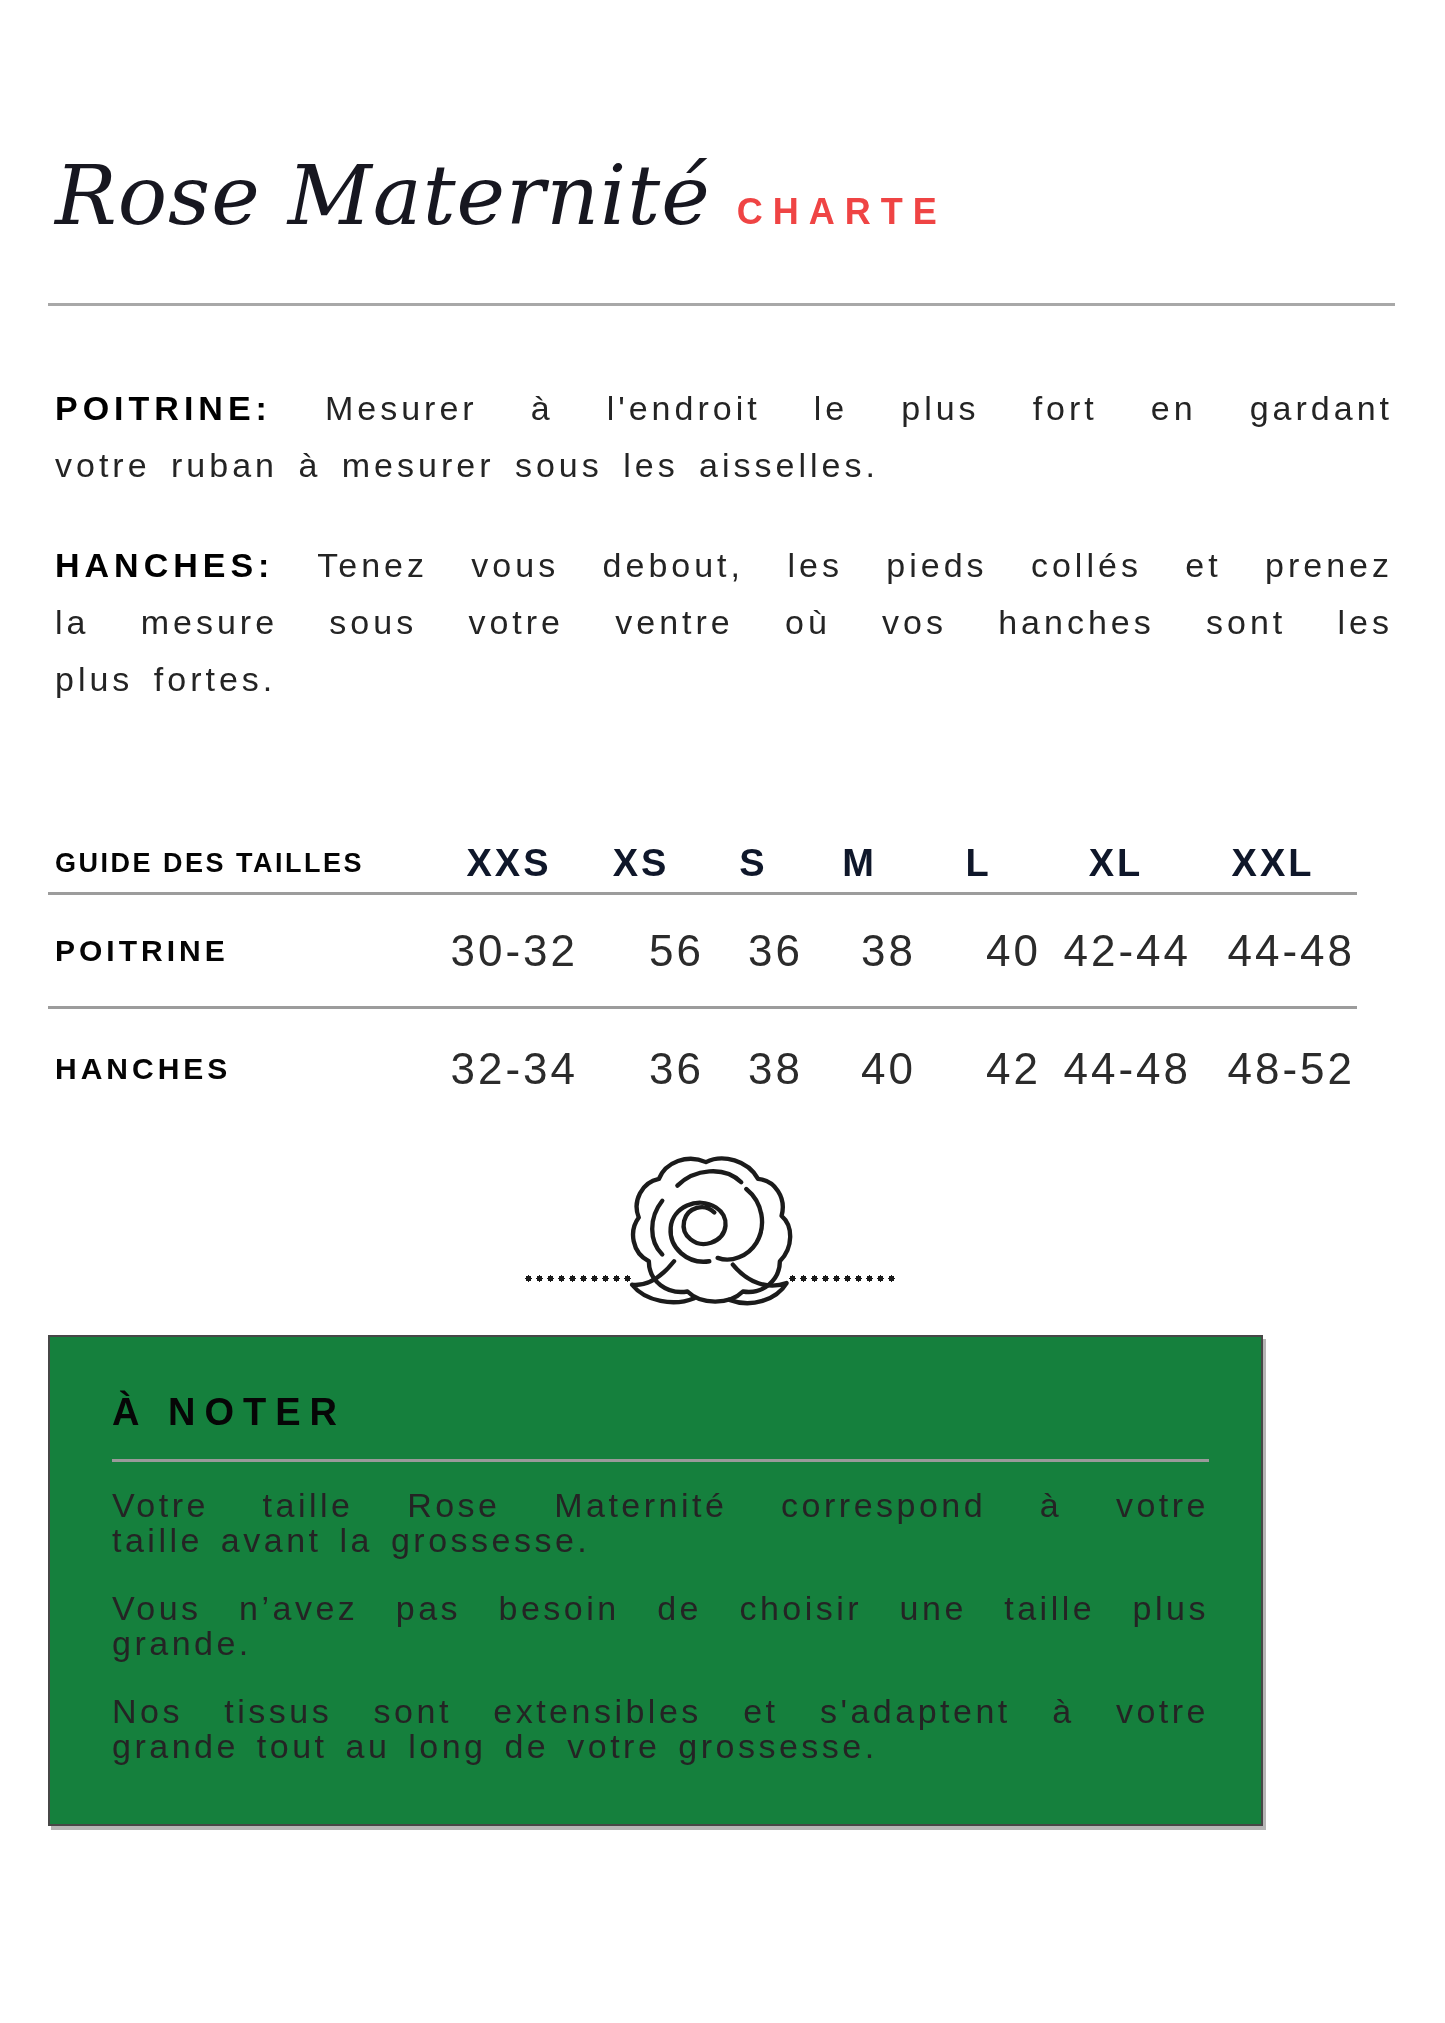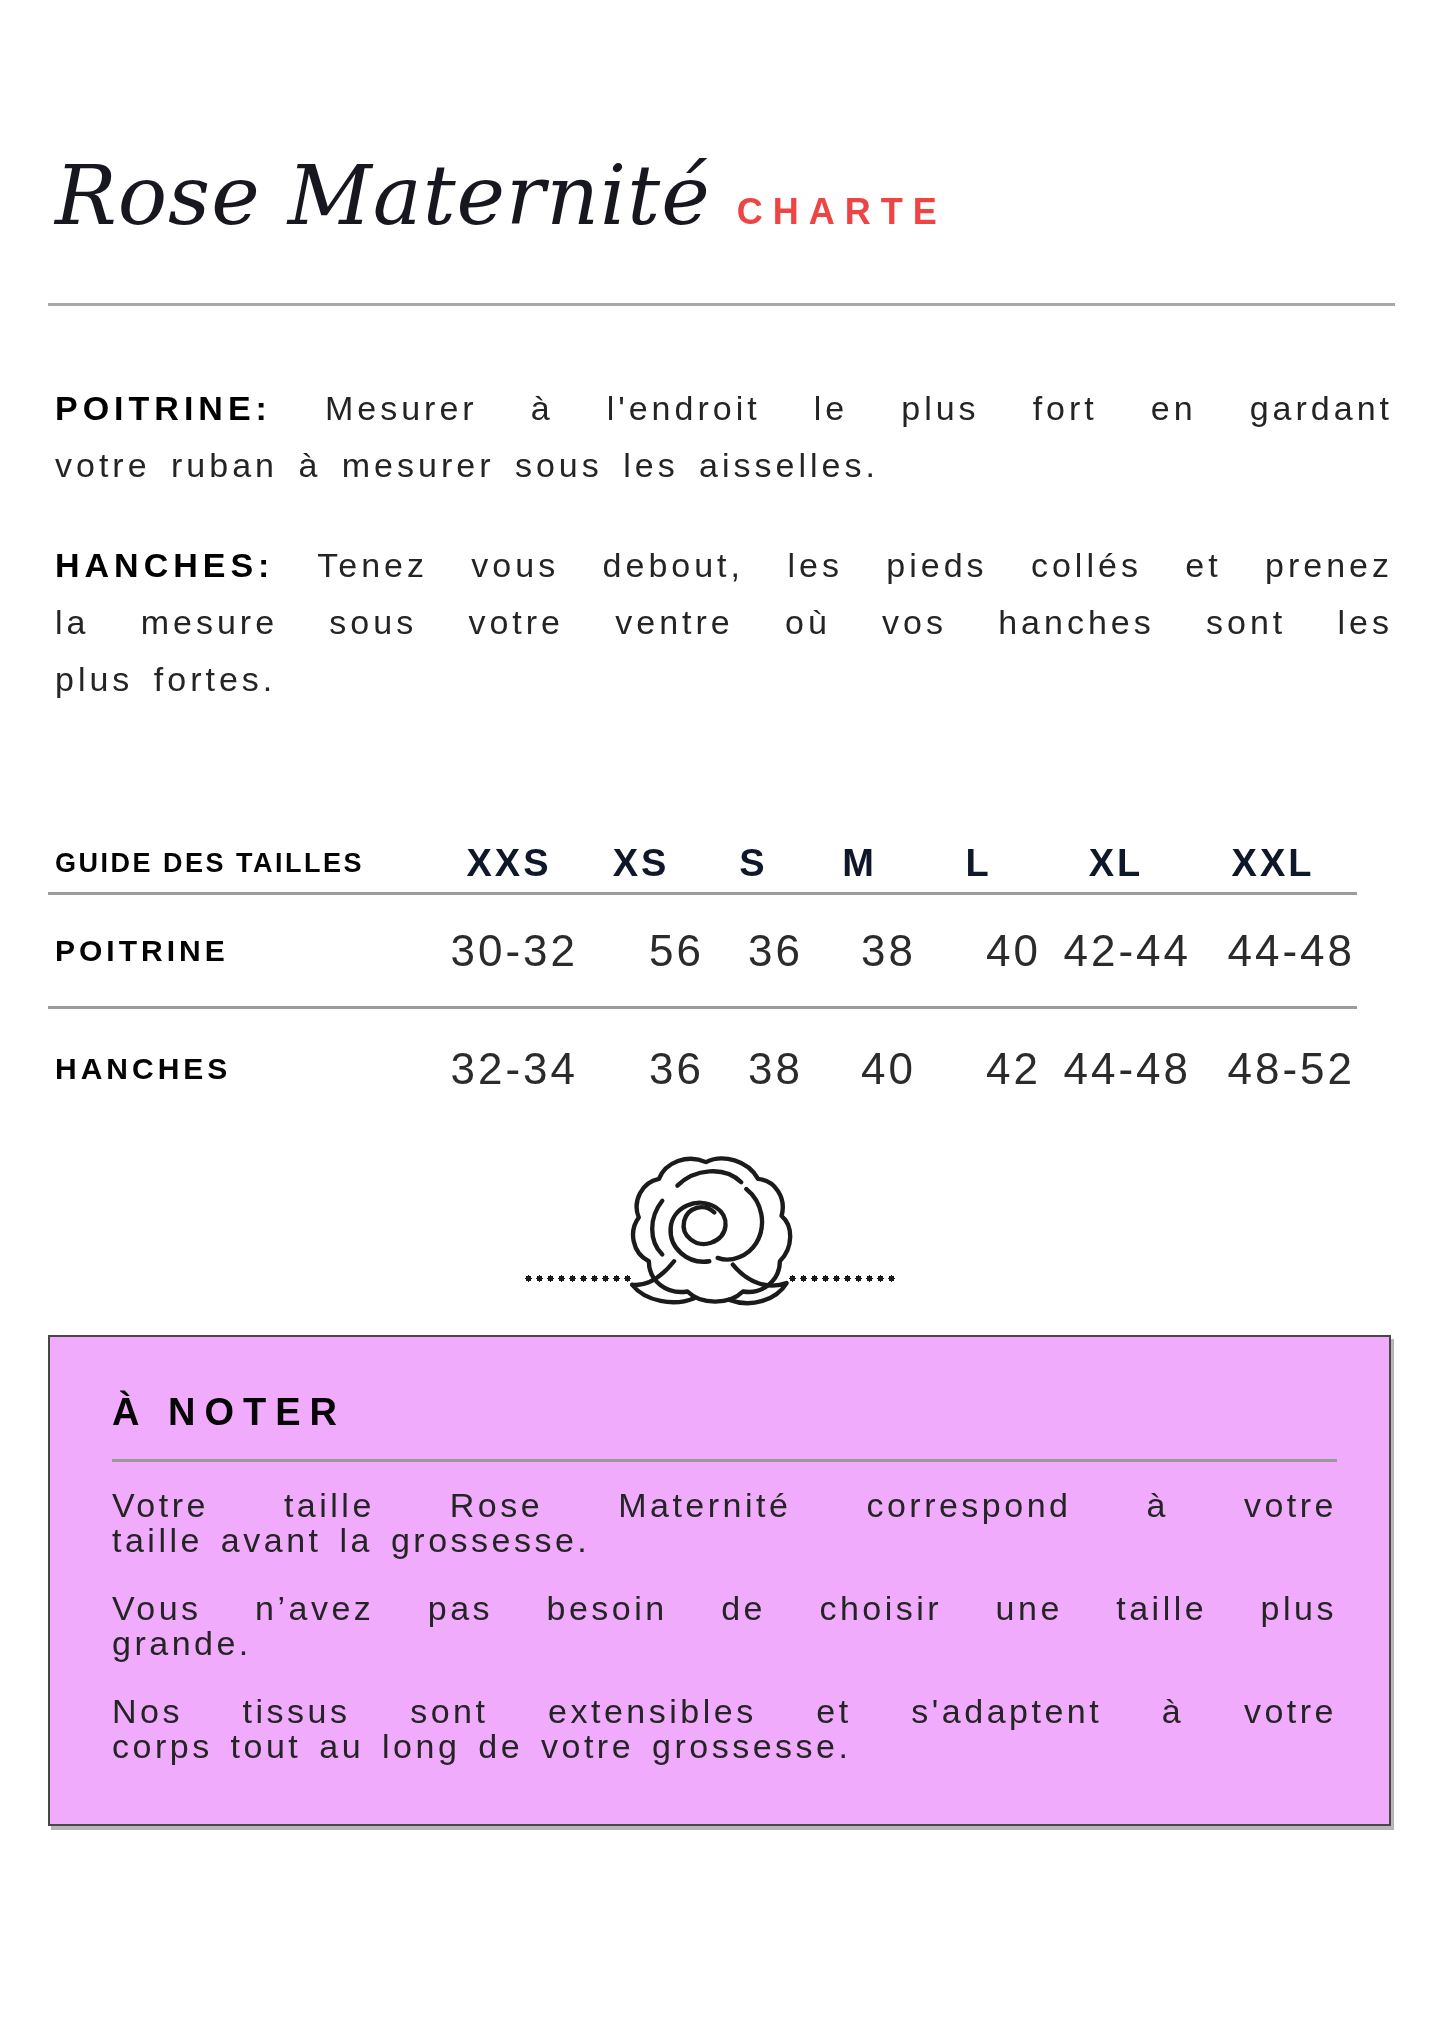--- a/index.html
+++ b/index.html
@@ -41,21 +41,21 @@
   
   .rose-divider { position:absolute; top:1150px; left:0; width:1445px;
     display:flex; justify-content:center; align-items:flex-end; transform:translateX(-12px); }
   .dots { width:108px; height:7px; margin-bottom:30px;
     background-image:radial-gradient(circle 3.1px at 3.5px 3.5px, #191919 98%, transparent);
     background-size:11px 7px; background-repeat:repeat-x; }
   .rose-svg { width:168px; height:162px; margin:0 -6px; display:block; }
 
   
   .note-box { box-sizing:border-box; position:absolute; left:48px; top:1335px;
-    width:1343px; height:491px; background:#f0abfc;
+    width:1215px; height:491px; background:#15803d;
     border:2px solid #474747; box-shadow:3px 4px 0 #b6b6b6;
     padding:52px 52px 0 62px; }
   .note-title { font-weight:700; font-size:38px; letter-spacing:9px; color:#060606; line-height:46px; }
   .note-rule { margin-top:24px; height:3px; background:#9a9a9a; }
   .note-paragraphs { margin-top:26px; font-size:34px; line-height:35px;
     letter-spacing:3.5px; word-spacing:5px; color:#242424; }
   .note-par { margin-top:0; }
   .note-par + .note-par { margin-top:33px; }
 </style>
 </head>
@@ -140,18 +140,18 @@
       <div class="note-par">
         <div class="jline">Votre taille Rose Maternité correspond à votre</div>
         <div>taille avant la grossesse.</div>
       </div>
       <div class="note-par">
         <div class="jline">Vous n’avez pas besoin de choisir une taille plus</div>
         <div>grande.</div>
       </div>
       <div class="note-par">
         <div class="jline">Nos tissus sont extensibles et s'adaptent à votre</div>
-        <div>corps tout au long de votre grossesse.</div>
+        <div>grande tout au long de votre grossesse.</div>
       </div>
     </div>
   </div>
 
 </div>
 
 </body></html>

